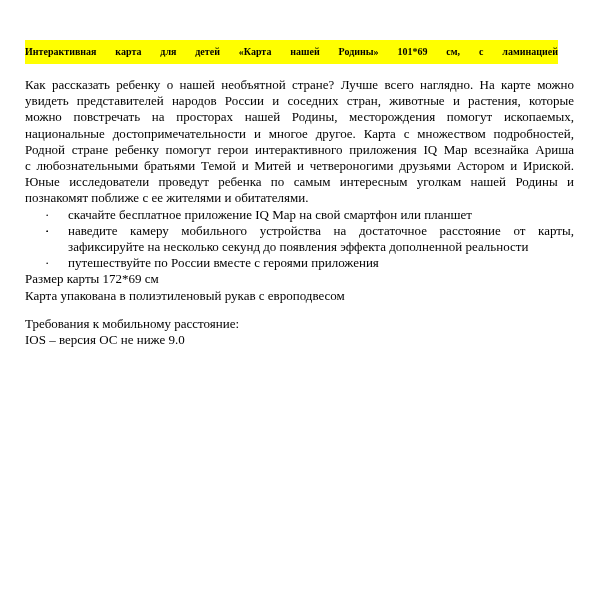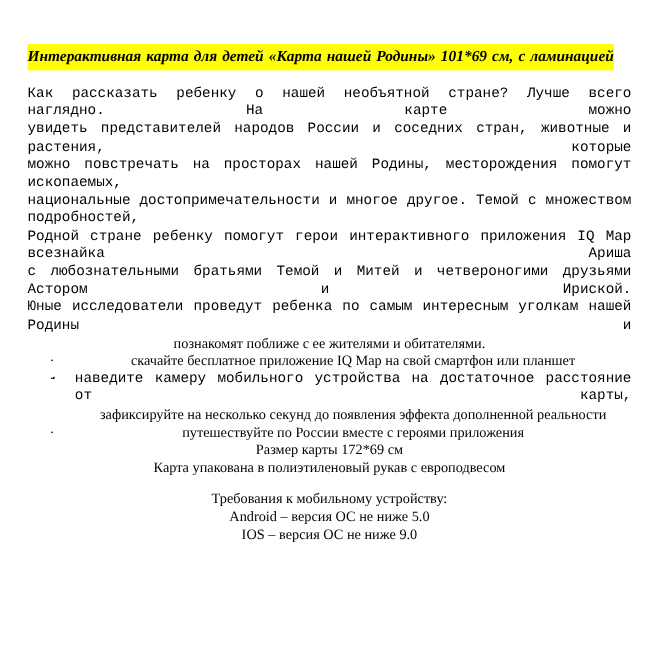--- a/index.html
+++ b/index.html
@@ -9,38 +9,36 @@
     height: 600px;
     box-sizing: border-box;
     padding: 40px 26px 0 25px;
     background: #ffffff;
     font-family: "Liberation Serif", serif;
     color: #000000;
     overflow: hidden;
   }
   .title {
     margin: 0 16px 13px 0;
-    font-size: 14px;
+    font-size: 10px;
     font-weight: 700;
     line-height: 24px;
     text-align: justify;
     text-align-last: justify;
     white-space: nowrap;
-    font-style: italic;
   }
   .para { margin: 0; }
   .tline, .bline, .line {
     font-size: 13px;
     line-height: 16.2px;
-    text-align: center;
+    text-align: left;
   }
   .just {
     text-align: justify;
     text-align-last: justify;
-    font-family: Liberation Mono, monospace;
   }
   .bline {
     position: relative;
     padding-left: 43px;
   }
   .bline .marker {
     position: absolute;
     left: 20px;
     top: 0;
     font-size: 13px;
@@ -51,40 +49,39 @@
 <body>
 
 <div class="page">
 
   <h1 class="title" style="background-color: rgb(255, 255, 0);">Интерактивная карта для детей «Карта нашей Родины» 101*69 см, с ламинацией</h1>
 
   <div class="para">
       <div class="tline just">Как рассказать ребенку о нашей необъятной стране? Лучше всего наглядно. На карте можно</div>
       <div class="tline just">увидеть представителей народов России и соседних стран, животные и растения, которые</div>
       <div class="tline just">можно повстречать на просторах нашей Родины, месторождения помогут ископаемых,</div>
-      <div class="tline just">национальные достопримечательности и многое другое. Темой с множеством подробностей,</div>
+      <div class="tline just">национальные достопримечательности и многое другое. Карта с множеством подробностей,</div>
       <div class="tline just">Родной стране ребенку помогут герои интерактивного приложения IQ Map всезнайка Ариша</div>
       <div class="tline just">с любознательными братьями Темой и Митей и четвероногими друзьями Астором и Ириской.</div>
       <div class="tline just">Юные исследователи проведут ребенка по самым интересным уголкам нашей Родины и</div>
       <div class="tline">познакомят поближе с ее жителями и обитателями.</div>
     </div>
 
   <div class="bullets">
       <div class="bline"><span class="marker">·</span><span>скачайте бесплатное приложение IQ Map на свой смартфон или планшет</span></div>
       <div class="bline"><span class="marker">·</span></div>
       <div class="bline just"><span class="marker">·</span><span>наведите камеру мобильного устройства на достаточное расстояние от карты,</span></div>
       <div class="bline"><span>зафиксируйте на несколько секунд до появления эффекта дополненной реальности</span></div>
       <div class="bline"><span class="marker">·</span><span>путешествуйте по России вместе с героями приложения</span></div>
     </div>
 
   <div class="line">Размер карты 172*69 см</div>
 
   <div class="line">Карта упакована в полиэтиленовый рукав с европодвесом</div>
 
   <div class="spacer"></div>
 
-  <div class="line">Требования к мобильному устройству:</div>
+  <div class="line">Требования к мобильному расстояние:</div>
 
-  <div class="line">Android – версия ОС не ниже 5.0</div>
 
   <div class="line">IOS – версия ОС не ниже 9.0</div>
 
 </div>
 
 </body></html>

